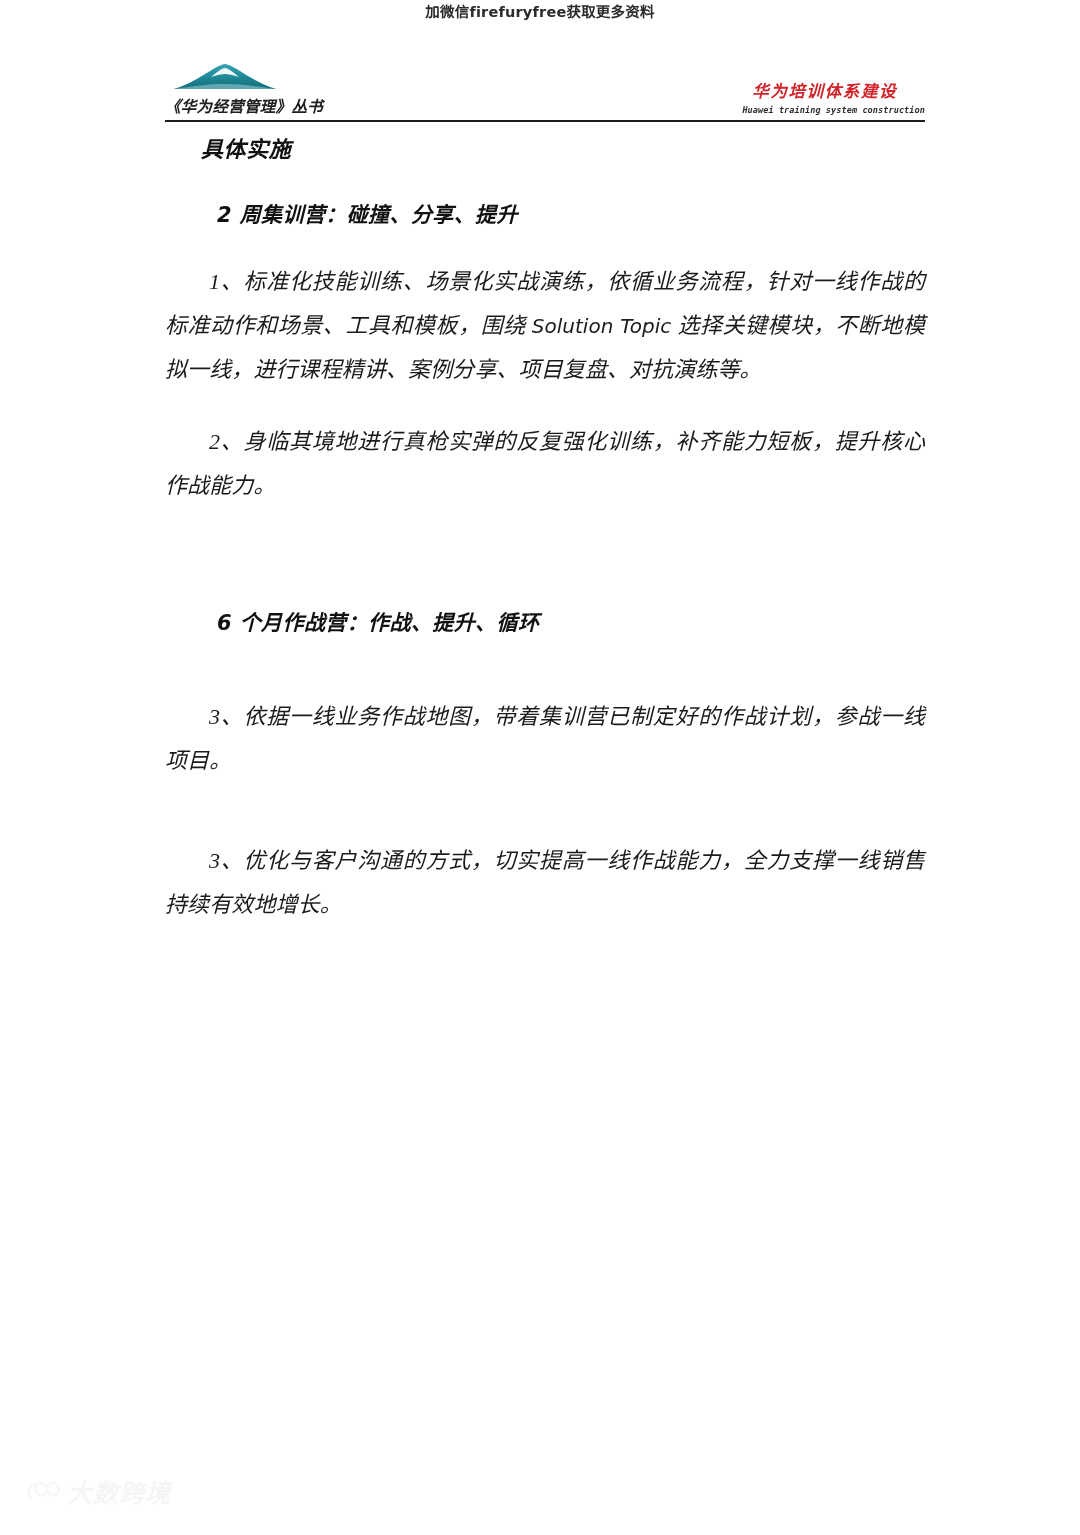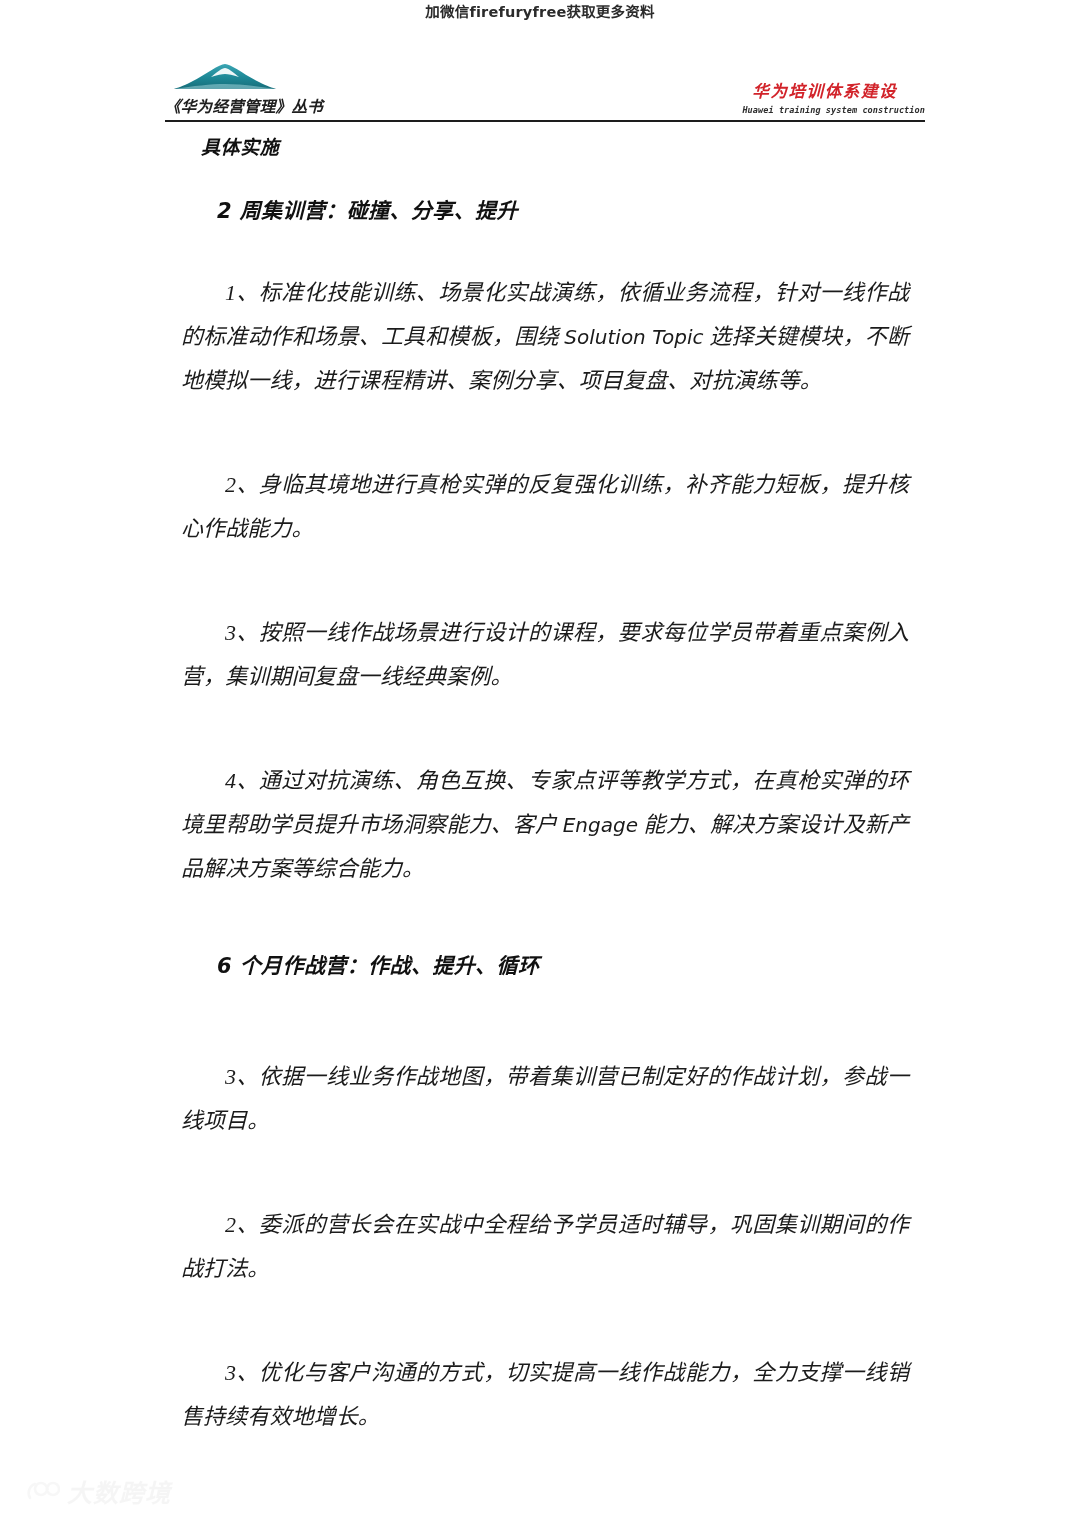--- a/index.html
+++ b/index.html
@@ -118,21 +118,21 @@
   
   .doc-body {
     position: absolute;
     top: 103px;
     left: 165px;
     width: 760px;
   }
 
   .section-title {
     font-family: "DejaVu Sans", "Liberation Sans", sans-serif;
-    font-size: 19px;
+    font-size: 22px;
     font-weight: 700;
     color: #111111;
     letter-spacing: 0.6px;
     margin: 0 0 0 36px;
     padding: 0;
     line-height: 1.5;
   }
   .subsection-title {
     font-family: "DejaVu Sans", "Liberation Sans", sans-serif;
     font-size: 21px;
@@ -143,21 +143,21 @@
     padding: 0;
     line-height: 1.5;
   }
   .body-para {
     font-family: "Liberation Serif", "DejaVu Serif", serif;
     font-size: 22px;
     line-height: 44px;
     color: #1b1b1b;
     text-align: justify;
     text-justify: inter-ideograph;
-    margin: 16px;
+    margin: 0;
     padding: 0;
     text-indent: 44px;
     letter-spacing: 0.1px;
   }
   .body-para .latin {
     font-family: "DejaVu Sans", "Liberation Sans", sans-serif;
     font-size: 20px;
     letter-spacing: 0;
   }
 
@@ -236,40 +236,37 @@
     <div class="gap-sm"></div>
 
     <p class="body-para"><span>1、标准化技能训练、场景化实战演练，依循业务流程，针对一线作战的标准动作和场景、工具和模板，围绕 </span><span class="latin">Solution Topic</span><span> 选择关键模块，不断地模拟一线，进行课程精讲、案例分享、项目复盘、对抗演练等。</span></p>
 
     <div class="gap-sm"></div>
 
     <p class="body-para">2、身临其境地进行真枪实弹的反复强化训练，补齐能力短板，提升核心作战能力。</p>
 
     <div class="gap-sm"></div>
 
-    <p class="body-para">3、按照一线作战场景进行设计的课程，要求每位学员带着重点案例入营，集训期间复盘一线经典案例。</p>
-
-    <div class="gap-sm"></div>
-
-    <p class="body-para"><span>4、通过对抗演练、角色互换、专家点评等教学方式，在真枪实弹的环境里帮助学员提升市场洞察能力、客户 </span><span class="latin">Engage</span><span> 能力、解决方案设计及新产品解决方案等综合能力。</span></p>
+
+    <div class="gap-sm"></div>
+
 
     <div class="gap-lg"></div>
 
     <h2 class="subsection-title">6 个月作战营：作战、提升、循环</h2>
 
     <div class="gap-sm"></div>
 
 
     <div class="gap-sm"></div>
 
     <p class="body-para">3、依据一线业务作战地图，带着集训营已制定好的作战计划，参战一线项目。</p>
 
     <div class="gap-sm"></div>
 
-    <p class="body-para">2、委派的营长会在实战中全程给予学员适时辅导，巩固集训期间的作战打法。</p>
 
     <div class="gap-sm"></div>
 
     <p class="body-para">3、优化与客户沟通的方式，切实提高一线作战能力，全力支撑一线销售持续有效地增长。</p>
 
   </div>
 
   <div class="watermark">
     <svg class="watermark-mark" viewBox="0 0 34 26" aria-hidden="true">
       <path d="M4 20 C1 15 3 8 9 6" stroke="#ededed" stroke-width="2.6" fill="none" stroke-linecap="round"></path>

